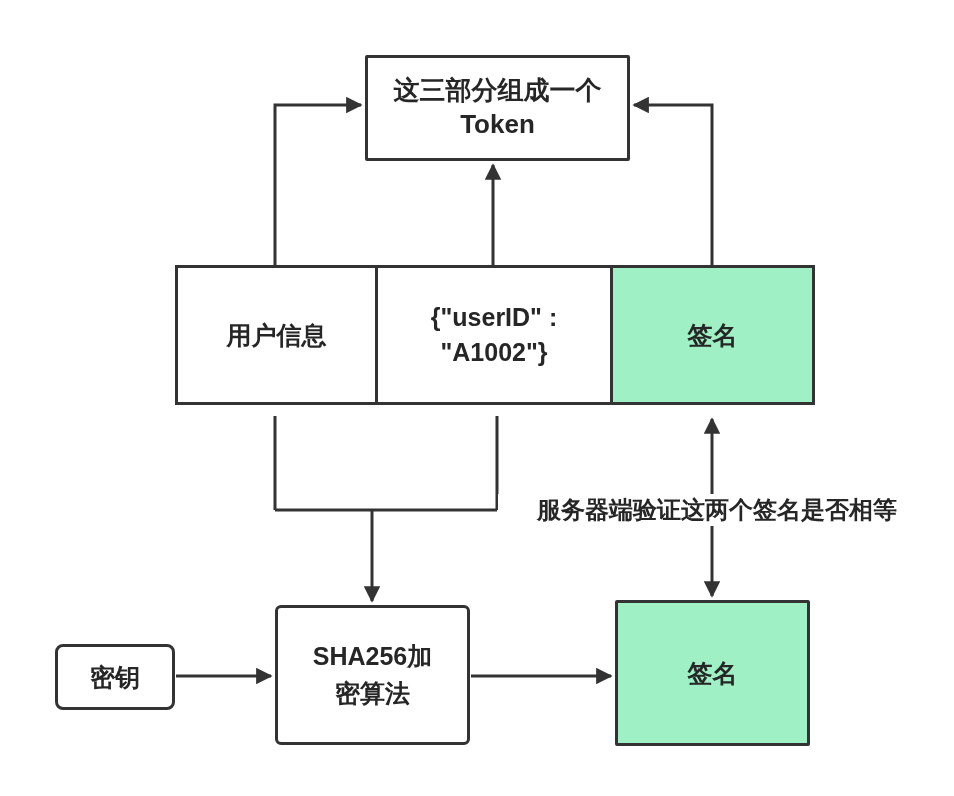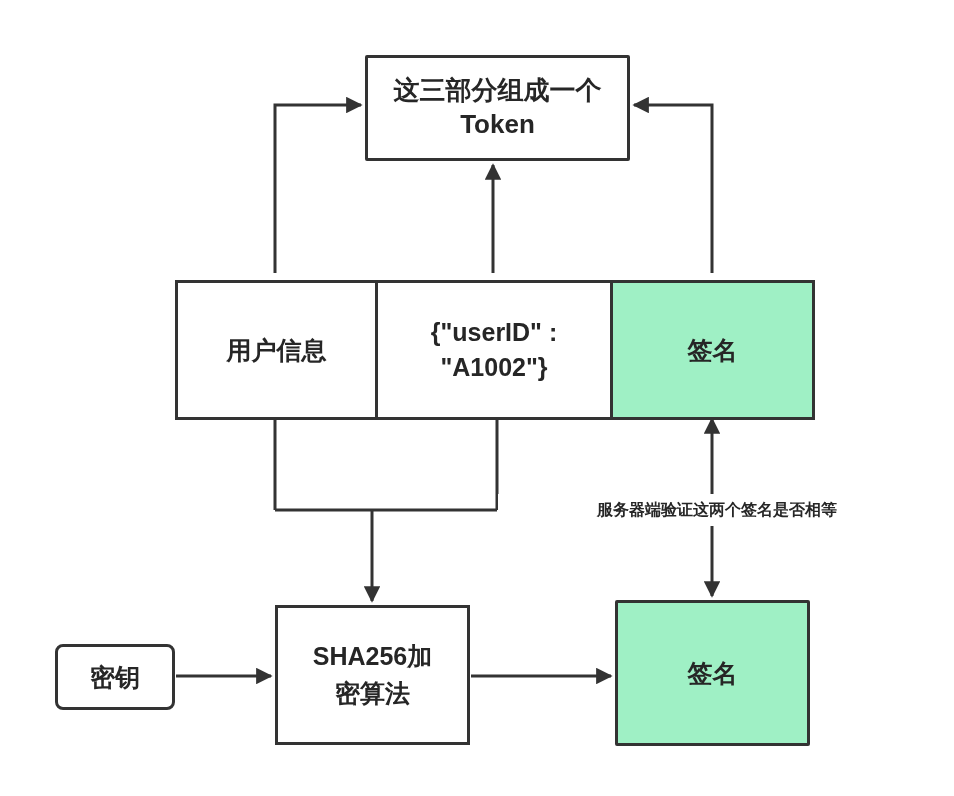--- a/index.html
+++ b/index.html
@@ -40,21 +40,21 @@
   }
   .node span { display: block; }
 
   .node-token-note {
     left: 365px; top: 55px; width: 265px; height: 106px;
     font-size: 26px; line-height: 1.3; border-radius: 2px;
   }
 
   .token-bar {
     position: absolute;
-    left: 175px; top: 280px; width: 640px; height: 140px;
+    left: 175px; top: 265px; width: 640px; height: 140px;
     border: 3px solid var(--border);
     display: flex;
     background: var(--box-fill);
   }
   .cell {
     display: flex; flex-direction: column;
     align-items: center; justify-content: center;
     font-weight: bold; color: var(--text);
     font-size: 25px; line-height: 1.4; text-align: center;
   }
@@ -62,34 +62,34 @@
   .cell-user { width: 197px; }
   .cell-payload { width: 235px; border-left: 3px solid var(--border); }
   .cell-sig { flex: 1; border-left: 3px solid var(--border); background: var(--signature-fill); }
 
   .node-secret-key {
     left: 55px; top: 644px; width: 120px; height: 66px;
     font-size: 25px; border-radius: 8px;
   }
   .node-sha256 {
     left: 275px; top: 605px; width: 195px; height: 140px;
-    font-size: 25px; line-height: 1.5; border-radius: 0;
+    font-size: 25px; line-height: 1.5; border-radius: 6px;
   }
   .node-signature-computed {
     left: 615px; top: 600px; width: 195px; height: 146px;
     font-size: 25px; border-radius: 2px;
     background: var(--signature-fill);
   }
 
   .verify-label {
     position: absolute;
     left: 498px; top: 494px; width: 438px;
     background: var(--background);
     color: var(--text);
-    font-size: 16px;
+    font-size: 24px;
     font-weight: bold;
     text-align: center;
     line-height: 32px;
   }
 </style>
 </head>
 <body>
 
 <div class="canvas">
 

